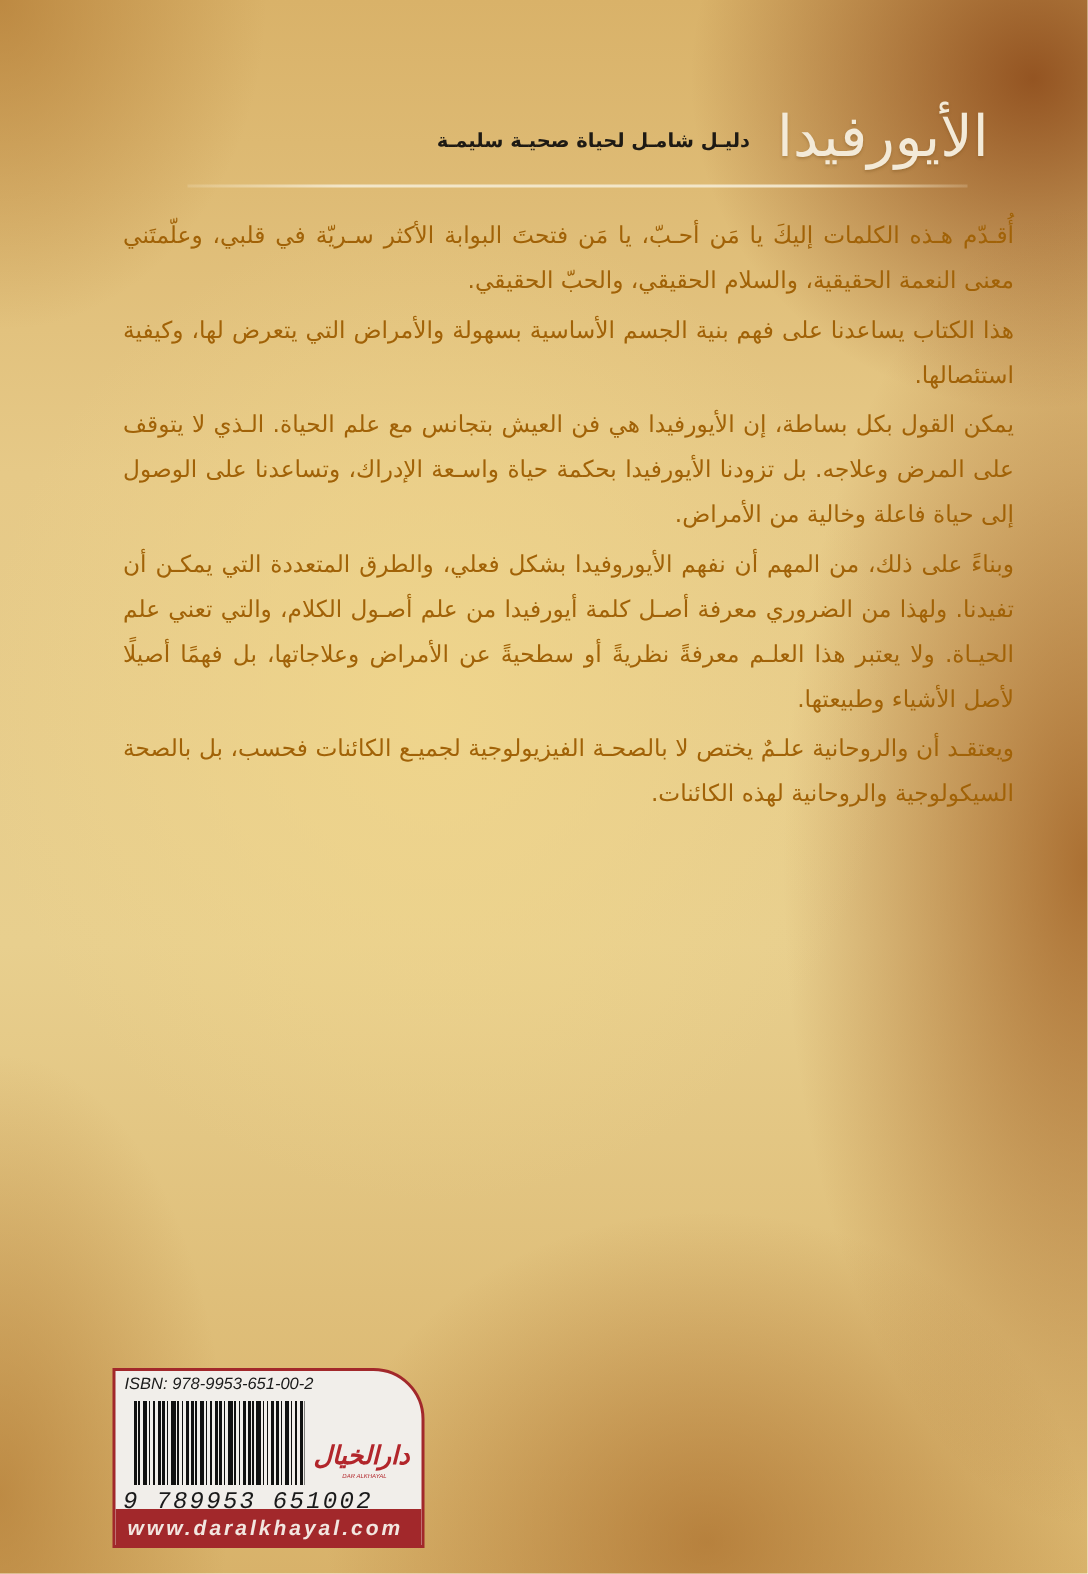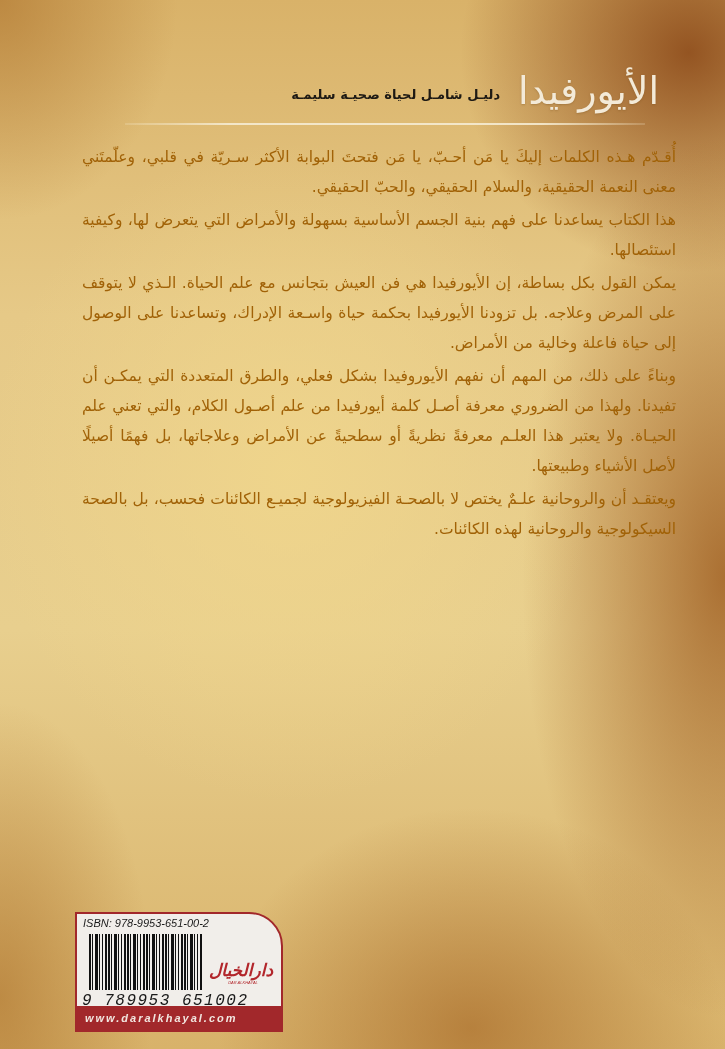--- a/index.html
+++ b/index.html
@@ -53,21 +53,21 @@
   .barcode-digits { position: absolute; left: 5px; top: 78px; font-family: "Liberation Mono", monospace; font-size: 16px; letter-spacing: 1.5px; color: #1a1a1a; }
   .publisher-logo {
     position: absolute; left: 136px; top: 46px; width: 60px; text-align: center;
     font-family: "DejaVu Serif", serif; font-size: 17px; font-weight: bold; color: #b2262b; direction: rtl;
   }
   .publisher-logo small { display: block; font-size: 4px; color: #b2262b; font-family: "Liberation Sans", sans-serif; font-weight: normal; direction: ltr; }
   .url-bar {
     position: absolute; left: 0; right: 0; bottom: 0; height: 24px; background: #a2282b;
     display: flex; align-items: center; padding-left: 8px;
   }
-  .url { font-family: "Liberation Sans", sans-serif; font-weight: bold; font-size: 11px; letter-spacing: 2px; color: #f2e6e0; }
+  .url { font-family: "Liberation Sans", sans-serif; font-weight: bold; font-size: 14px; letter-spacing: 2px; color: #f2e6e0; }
 </style>
 </head>
 <body>
 
 <div class="header">
   <div class="title">الأيورفيدا</div>
   <div class="subtitle">دليـل شامـل لحياة صحيـة سليمـة</div>
 </div>
 <div class="separator"></div>
 

